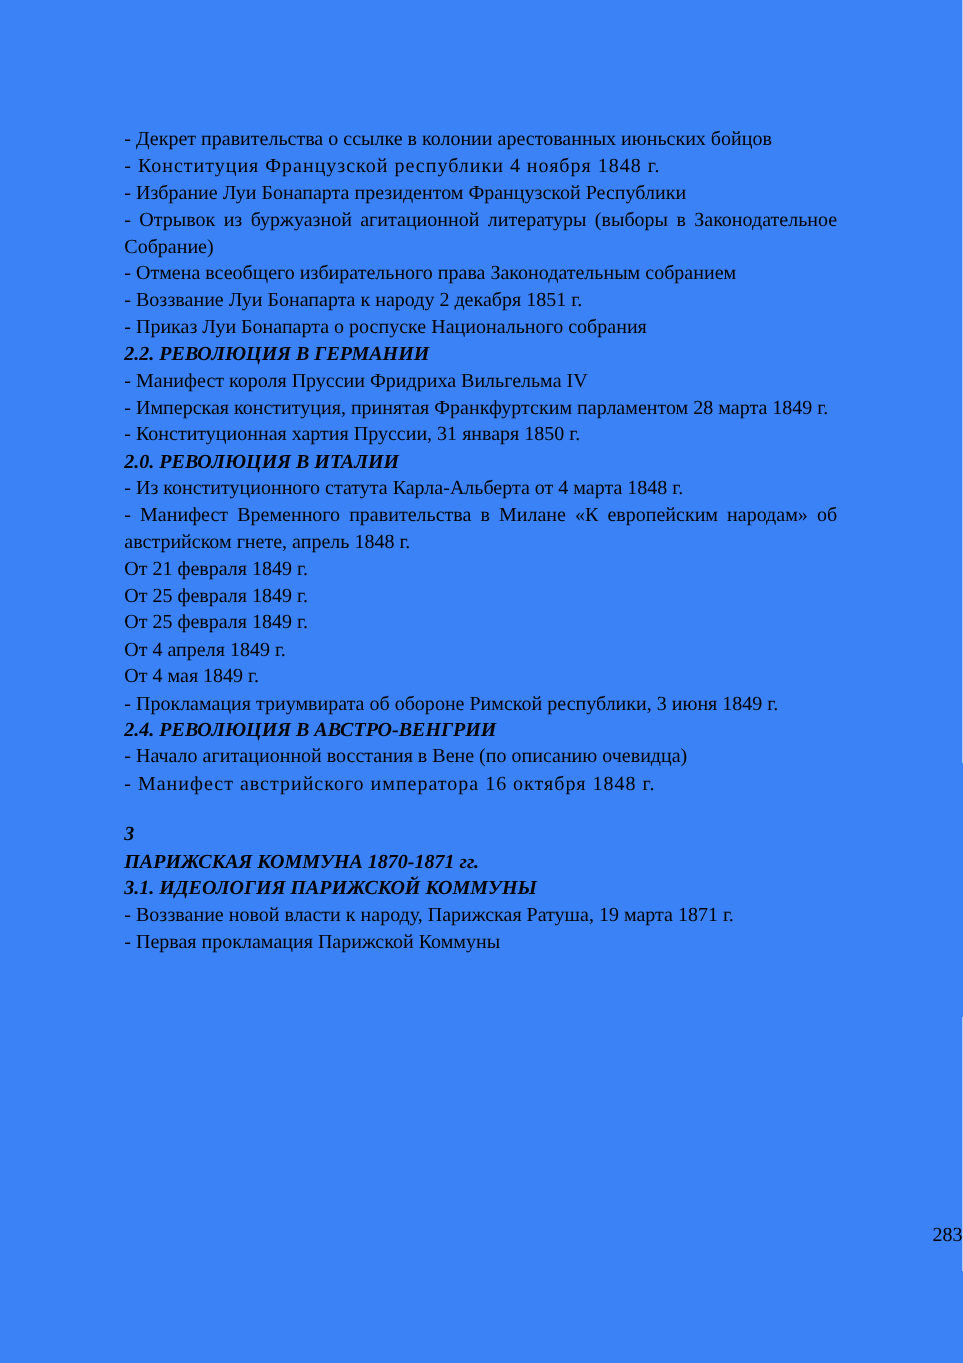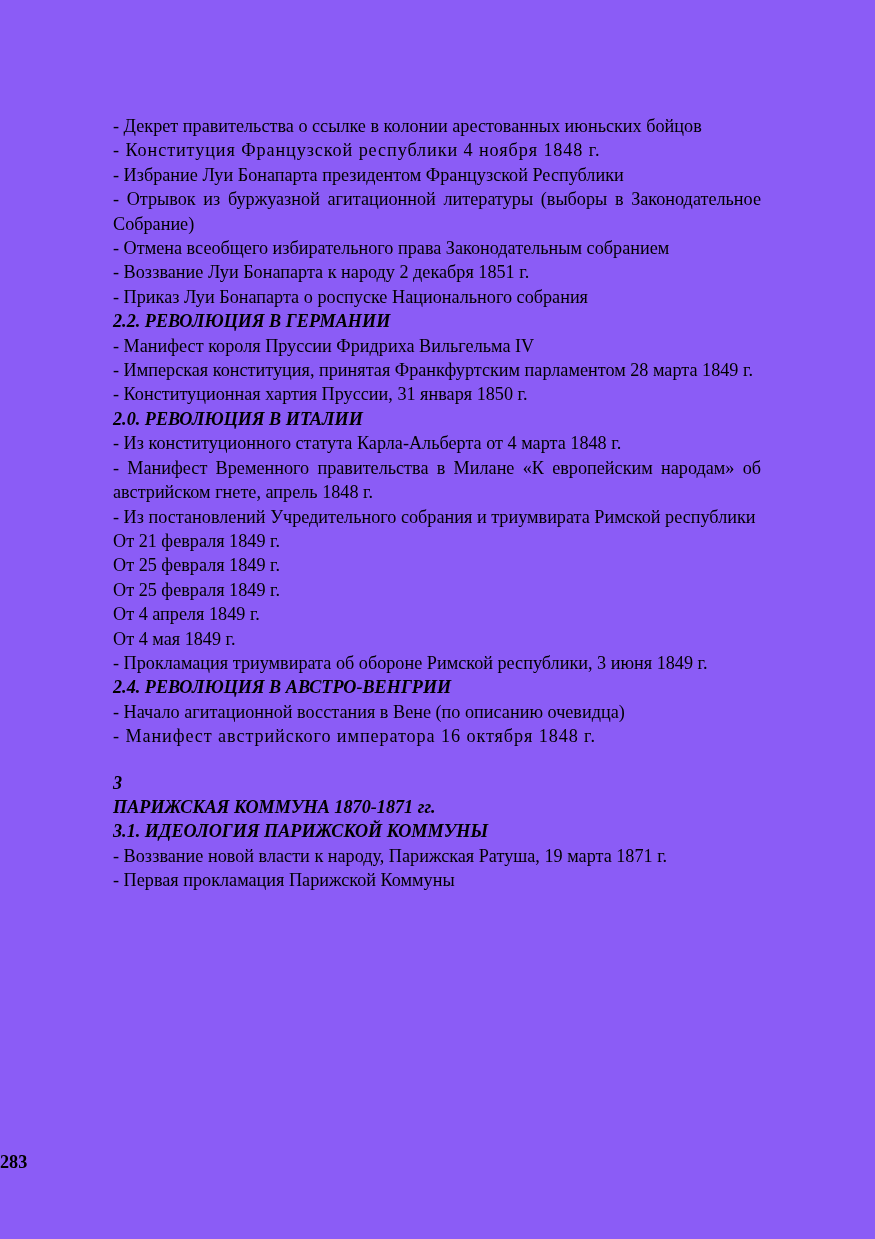--- a/index.html
+++ b/index.html
@@ -9,21 +9,21 @@
   }
   body {
     font-family: "Liberation Serif", "DejaVu Serif", serif;
     color: #000000;
   }
   .page {
     position: relative;
     width: 875px;
     height: 1239px;
     margin: 0 auto;
-    background: #8b5cf6;
+    background: #3b82f6;
     overflow: hidden;
   }
   .content {
     position: absolute;
     left: 113px;
     top: 114px;
     width: 648px;
   }
   .line {
     font-size: 18.2px;
@@ -50,24 +50,24 @@
   .spaced {
     letter-spacing: 0.9px;
   }
   .gap-before {
     margin-top: 22px;
   }
   .page-number {
     position: absolute;
     left: 0;
     right: 0;
-    top: 1152px;
-    text-align: left;
+    top: 1112px;
+    text-align: right;
     font-size: 18.2px;
-    font-weight: bold;
+    font-weight: normal;
   }
 </style>
 </head>
 <body>
 
 <div class="page">
   <div class="content">
 
     <p class="flow justify">- Декрет правительства о ссылке в колонии арестованных июньских бойцов</p>
     <p class="line spaced">- Конституция Французской республики 4 ноября 1848 г.</p>
@@ -78,21 +78,20 @@
     <p class="line">- Приказ Луи Бонапарта о роспуске Национального собрания</p>
 
     <p class="line bold">2.2. РЕВОЛЮЦИЯ В ГЕРМАНИИ</p>
     <p class="line">- Манифест короля Пруссии Фридриха Вильгельма IV</p>
     <p class="flow justify">- Имперская конституция, принятая Франкфуртским парламентом 28 марта 1849 г.</p>
     <p class="line">- Конституционная хартия Пруссии, 31 января 1850 г.</p>
 
     <p class="line bold">2.0. РЕВОЛЮЦИЯ В ИТАЛИИ</p>
     <p class="line">- Из конституционного статута Карла-Альберта от 4 марта 1848 г.</p>
     <p class="flow justify">- Манифест Временного правительства в Милане «К европейским народам» об австрийском гнете, апрель 1848 г.</p>
-    <p class="flow justify">- Из постановлений Учредительного собрания и триумвирата Римской республики</p>
 
     <p class="line">От 21 февраля 1849 г.</p>
     <p class="line">От 25 февраля 1849 г.</p>
     <p class="line">От 25 февраля 1849 г.</p>
     <p class="line">От 4 апреля 1849 г.</p>
     <p class="line">От 4 мая 1849 г.</p>
 
     <p class="flow justify">- Прокламация триумвирата об обороне Римской республики, 3 июня 1849 г.</p>
 
     <p class="line bold">2.4. РЕВОЛЮЦИЯ В АВСТРО-ВЕНГРИИ</p>

